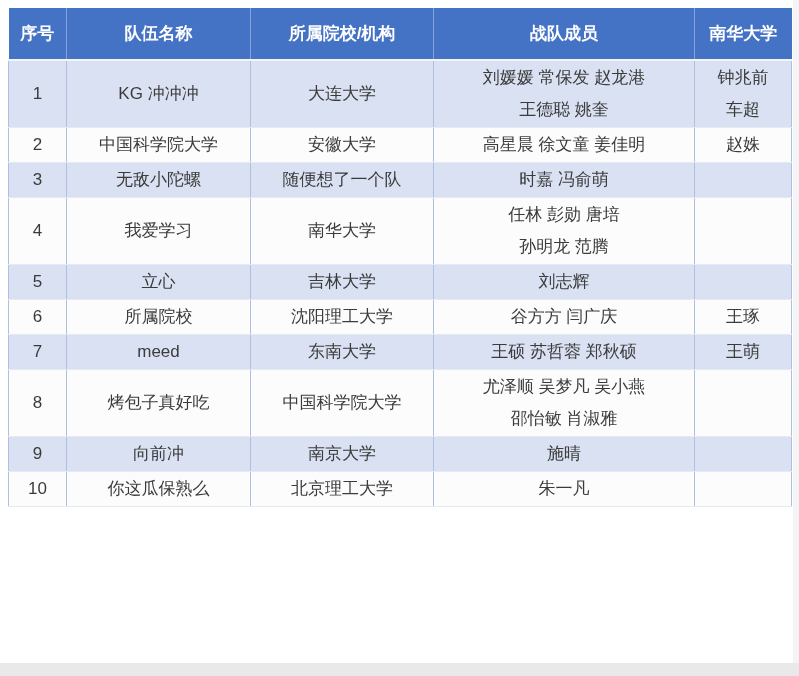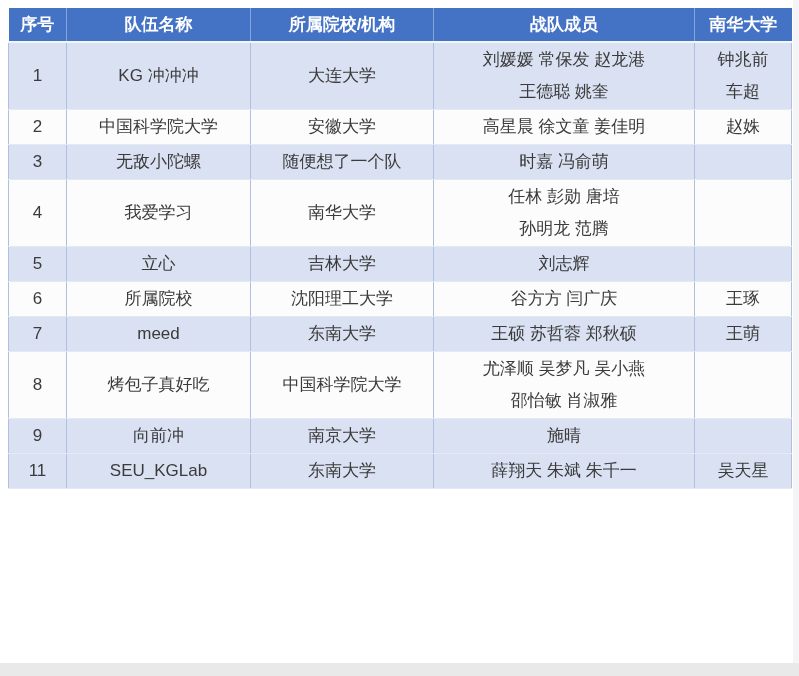--- a/index.html
+++ b/index.html
@@ -35,21 +35,21 @@
     width: 783px;
     border-collapse: collapse;
     table-layout: fixed;
     font-size: 17px;
   }
   table.roster th {
     background: var(--header-bg);
     color: var(--header-text);
     font-weight: bold;
     font-size: 17px;
-    height: 34px;
+    height: 52px;
     text-align: center;
     vertical-align: middle;
     border-left: 1px solid rgba(255,255,255,0.35);
     border-bottom: 2px solid #F2F5FB;
     padding: 0;
   }
   table.roster th:first-child { border-left: none; }
   table.roster td {
     text-align: center;
     vertical-align: middle;
@@ -186,29 +186,27 @@
     </tr>
         <tr class="band">
       <td>9</td>
       <td>向前冲</td>
       <td>南京大学</td>
       <td>
             <span class="line">施晴</span>
           </td>
       <td></td>
     </tr>
-        <tr class="band">
-      <td>11</td>
-      <td>SEU_KGLab</td>
-      <td>东南大学</td>
-      <td>
-            <span class="line">薛翔天 朱斌 朱千一</span>
-          </td>
-      <td>
-            <span class="line">吴天星</span>
-          </td>
+        <tr class="plain">
+      <td>10</td>
+      <td>你这瓜保熟么</td>
+      <td>北京理工大学</td>
+      <td>
+            <span class="line">朱一凡</span>
+          </td>
+      <td></td>
     </tr>
       </tbody>
   </table>
 
   <div class="right-strip"></div>
   <div class="bottom-strip"></div>
 </div>
 
 </body></html>

